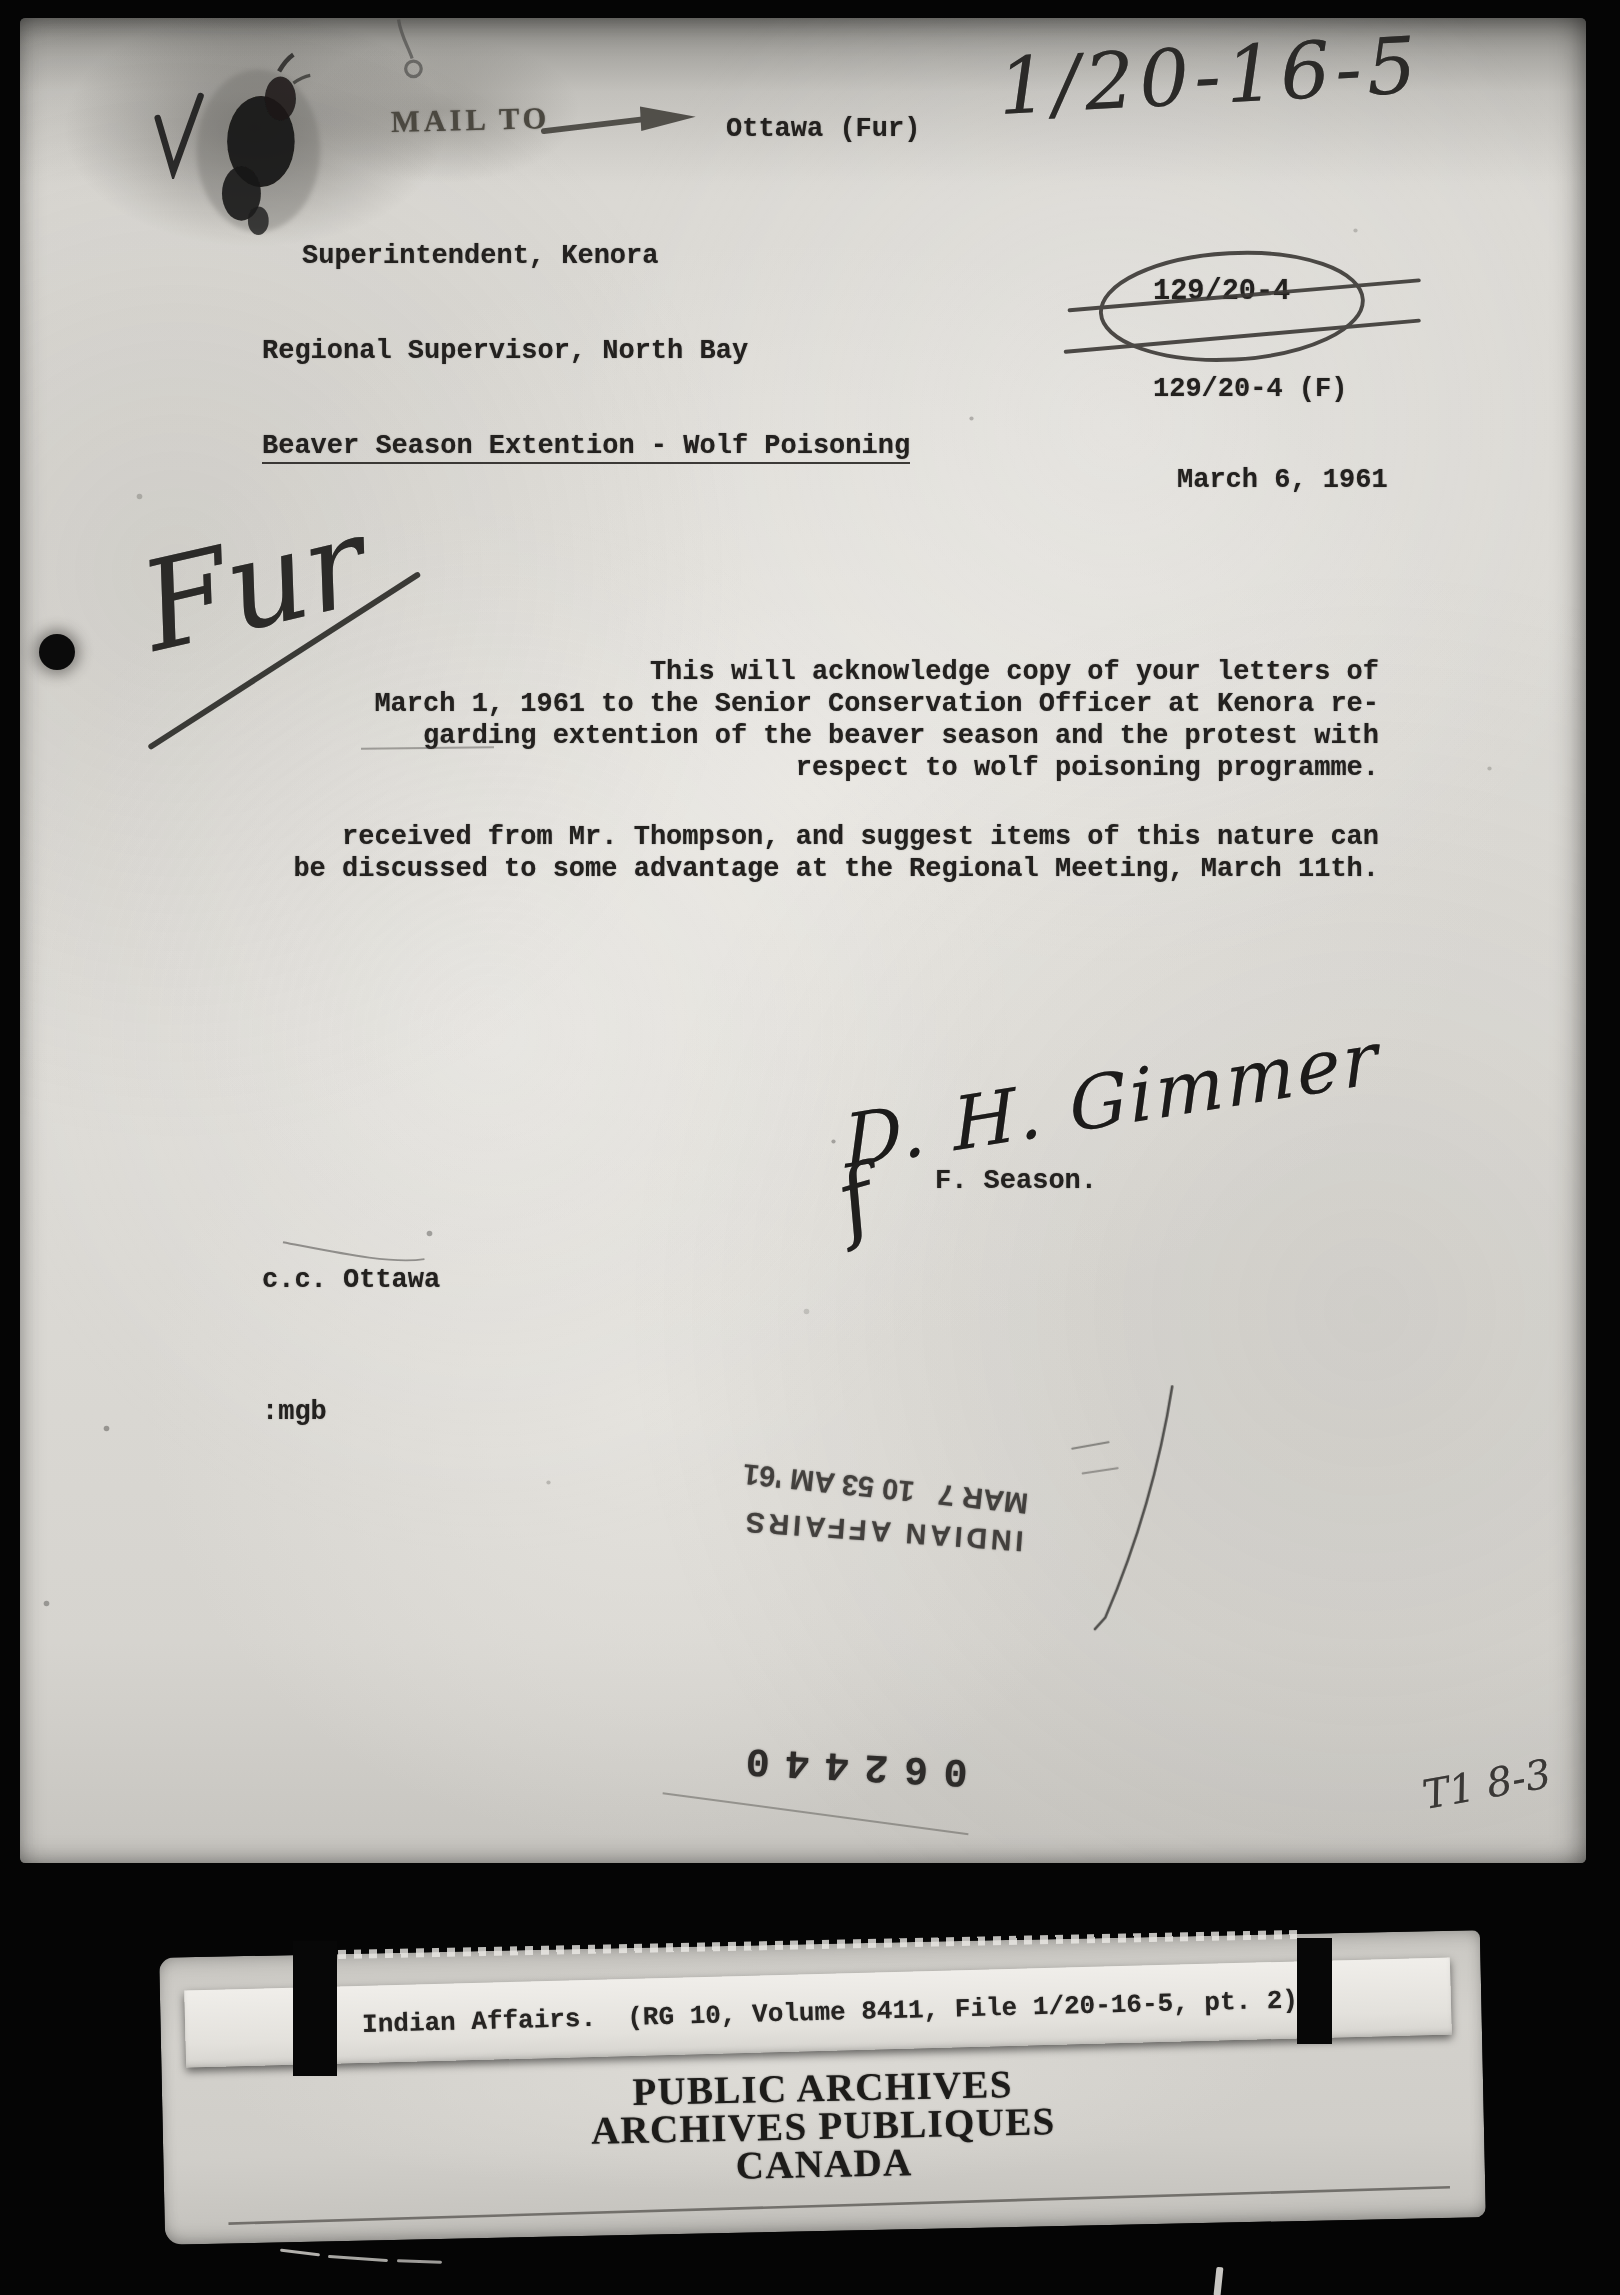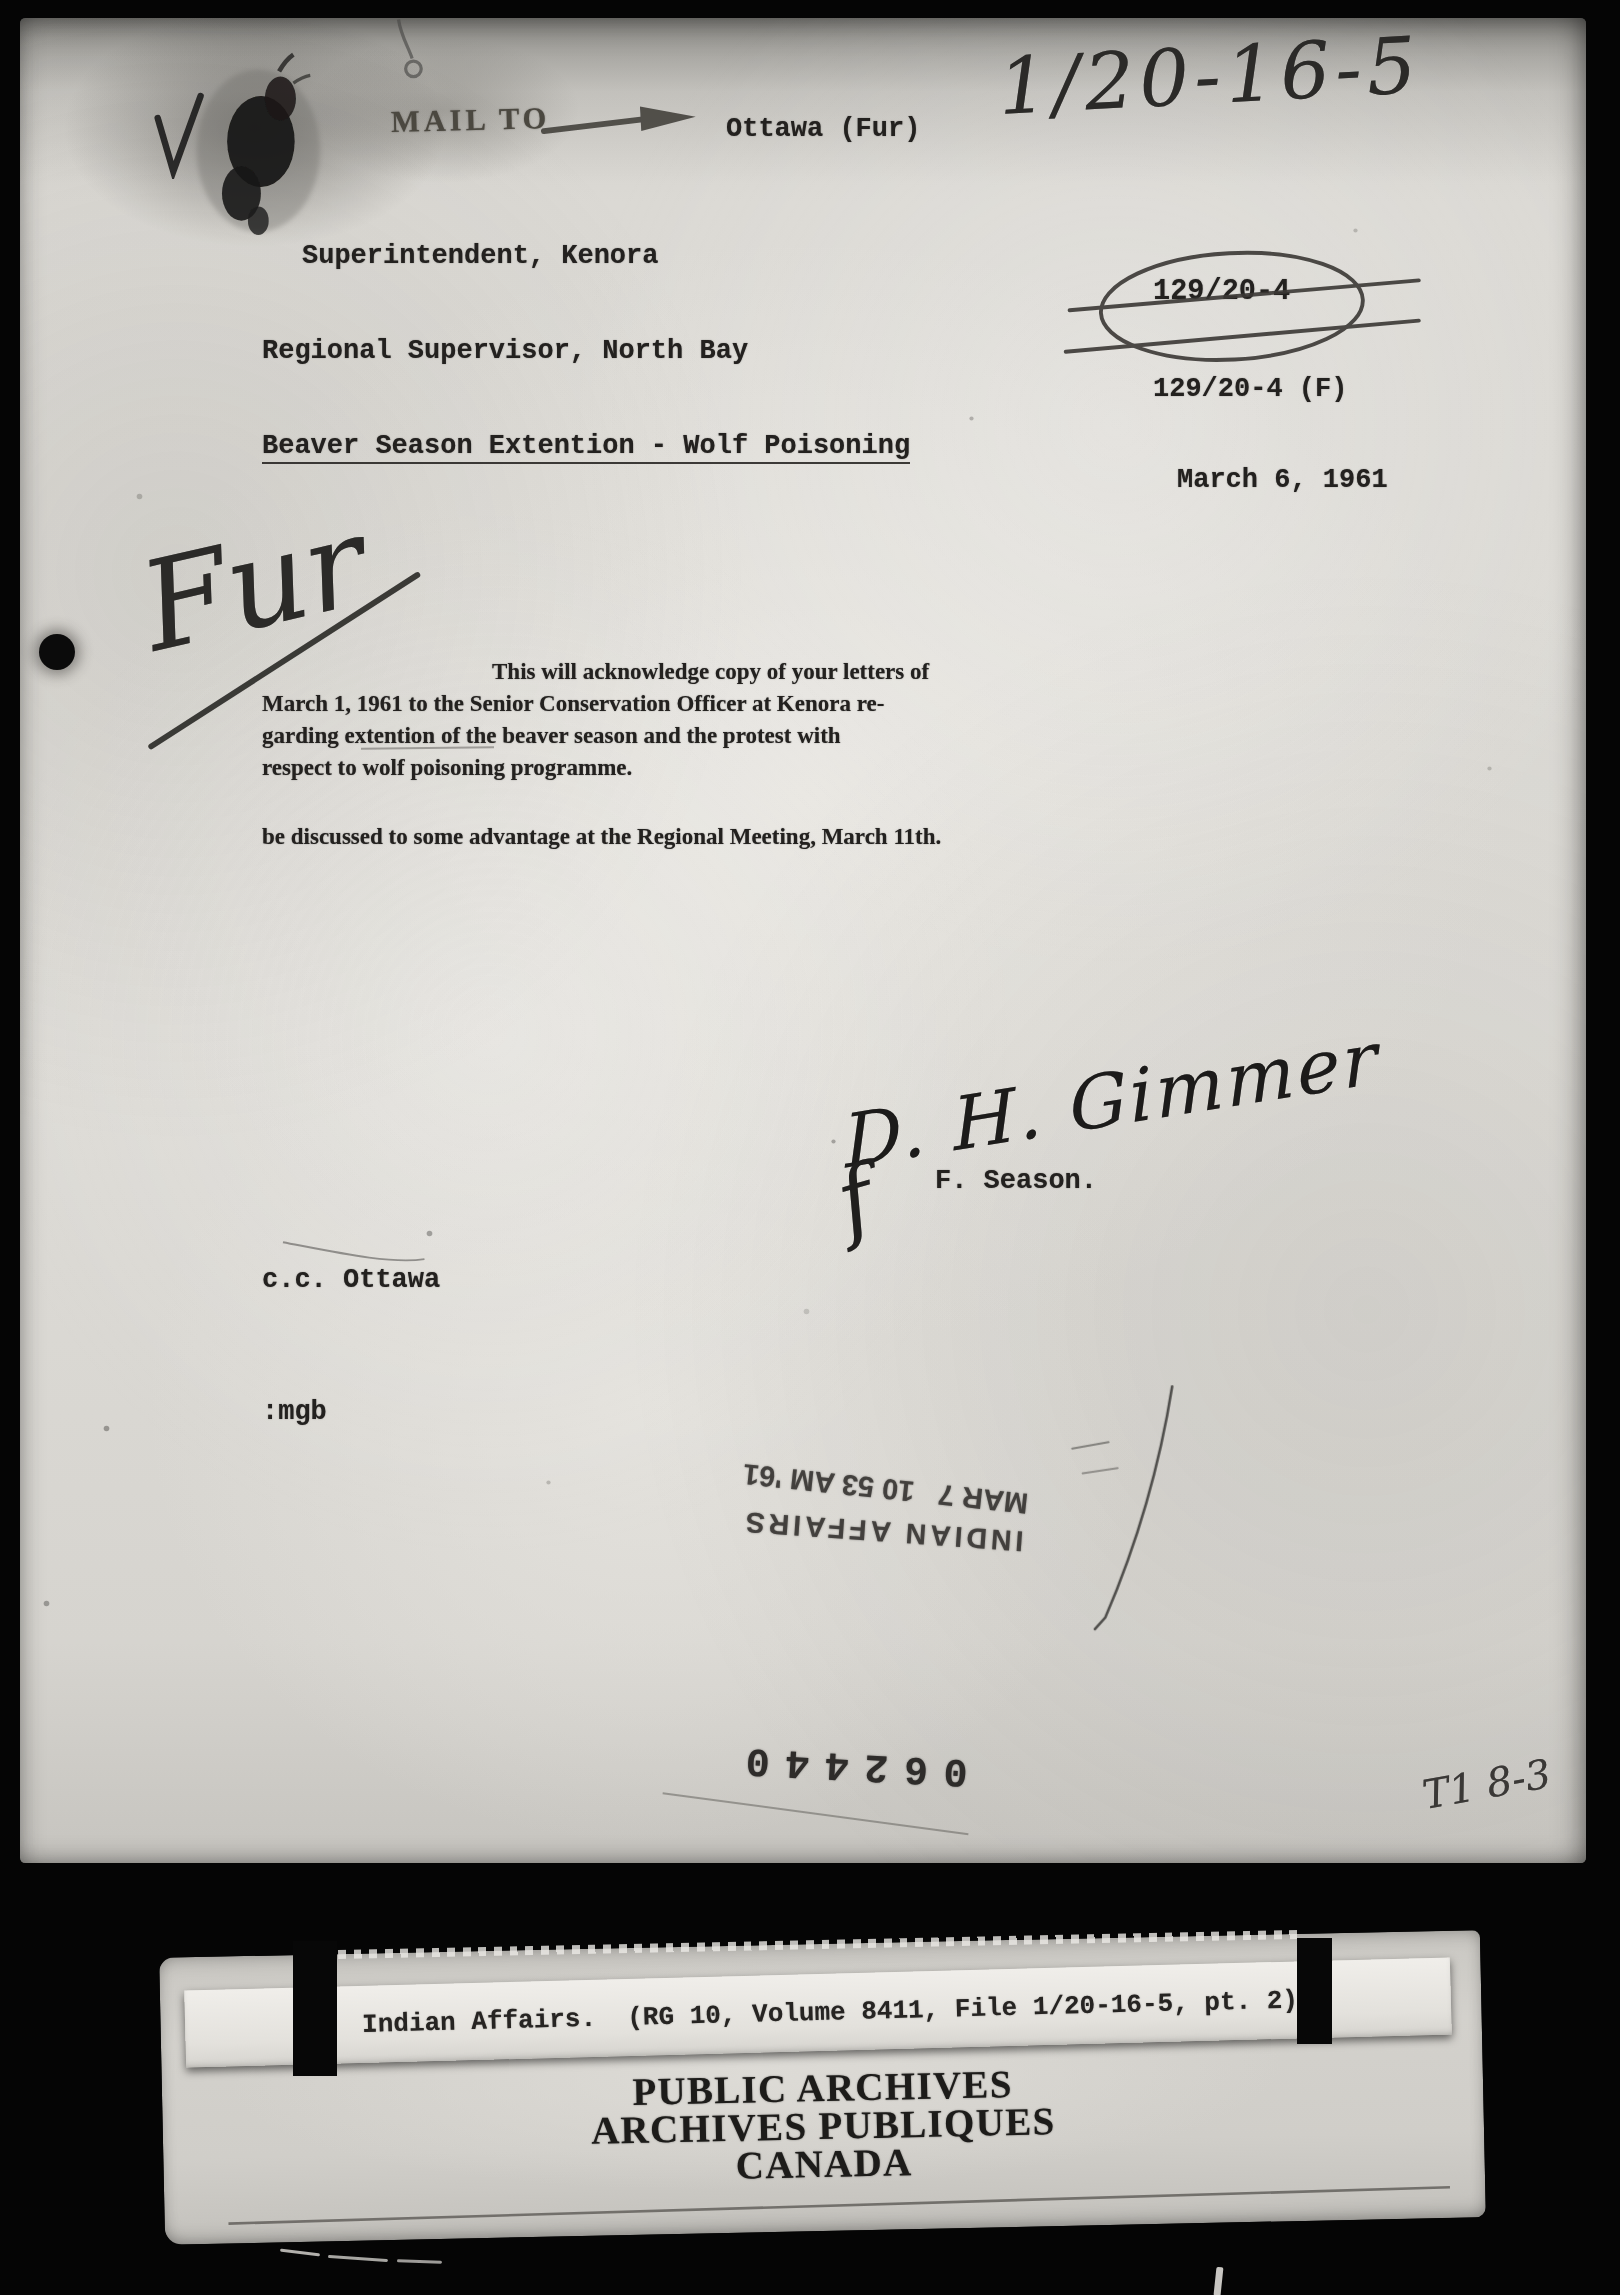--- a/index.html
+++ b/index.html
@@ -27,23 +27,23 @@
           radial-gradient(circle at 10% 30%, rgba(120,118,112,.12), transparent 30%);}
   
   .tw{position:absolute;font-family:"Liberation Mono","DejaVu Sans Mono",monospace;
       font-weight:700;font-size:27px;color:#23211f;letter-spacing:0;
       text-shadow:0 0 1.3px rgba(40,38,36,.55);white-space:pre;}
   .hand{position:absolute;font-family:"DejaVu Serif","Liberation Serif",serif;
         font-style:italic;color:#2b2a28;text-shadow:0 0 0.6px rgba(40,40,40,.5);white-space:pre;}
   .stampink{position:absolute;font-family:"Liberation Sans",sans-serif;font-weight:700;
         color:rgba(52,50,48,.82);text-shadow:0 0 1.9px rgba(70,68,64,.65);}
   .para{position:absolute;left:262px;width:1117px;}
-  .para .ln{font-family:Liberation Serif, serif;font-weight:700;
-        font-size:23px;line-height:32px;color:#23211f;text-shadow:0 0 1.3px rgba(40,38,36,.55);
-        white-space:pre;}
+  .para .ln{font-family:Liberation Mono, monospace;font-weight:700;
+        font-size:27px;line-height:32px;color:#23211f;text-shadow:0 0 1.3px rgba(40,38,36,.55);
+        white-space:pre;text-align:right;}
   .underl{border-bottom:2.6px solid rgba(30,28,26,.85);padding-bottom:1.3px;display:inline-block;}
   
   #card{position:absolute;left:162px;top:1944px;width:1321px;height:287px;
         transform:rotate(-1.2deg);transform-origin:center;border-radius:14.3px 7.8px 10.4px 17px;
         background:
           radial-gradient(ellipse 50% 50% at 45% 45%, #dddbd6, transparent 80%),
           linear-gradient(#c9c7c2,#d3d1cc 30%,#d0cec9 70%,#c3c1bc);
         box-shadow: inset 0 6.5px 19.5px -7.8px rgba(0,0,0,.35), inset 0 -9px 19.5px -9px rgba(0,0,0,.4);}
   #fringe{position:absolute;left:338px;top:1940px;width:961px;height:9px;opacity:.8;
         transform:rotate(-1.2deg);
@@ -100,20 +100,21 @@
     <div class="ln" style="padding-left:230px">This will acknowledge copy of your letters of</div>
     <div class="ln">March 1, 1961 to the Senior Conservation Officer at Kenora re-</div>
     <div class="ln">garding extention of the beaver season and the protest with</div>
     <div class="ln">respect to wolf poisoning programme.</div>
   </div>
 
   <div style="position:absolute;left:361px;top:747px;width:133px;height:1.9px;
               background:rgba(60,58,54,.4);transform:rotate(-.6deg);"></div>
 
   <div class="para" style="top:821px;">
+    <div class="ln">received from Mr. Thompson, and suggest items of this nature can</div>
     <div class="ln">be discussed to some advantage at the Regional Meeting, March 11th.</div>
   </div>
 
   <div class="hand" style="left:841px;top:1057px;font-size:73px;letter-spacing:2.6px;color:#1c1b1a;
               transform:rotate(-9deg) skewX(-6deg);">D. H. Gimmer</div>
   <div class="hand" style="left:839px;top:1148px;font-size:88px;transform:rotate(-16deg);color:#201f1e;">f</div>
   <div class="tw" style="left:935px;top:1166px;">F. Season.</div>
 
   <div class="tw" style="left:262px;top:1265px;">c.c. Ottawa</div>
   <div class="tw" style="left:262px;top:1397px;">:mgb</div>

